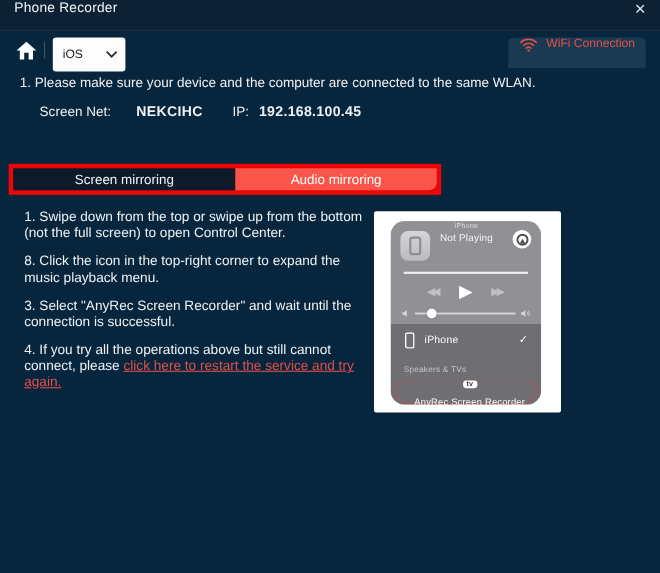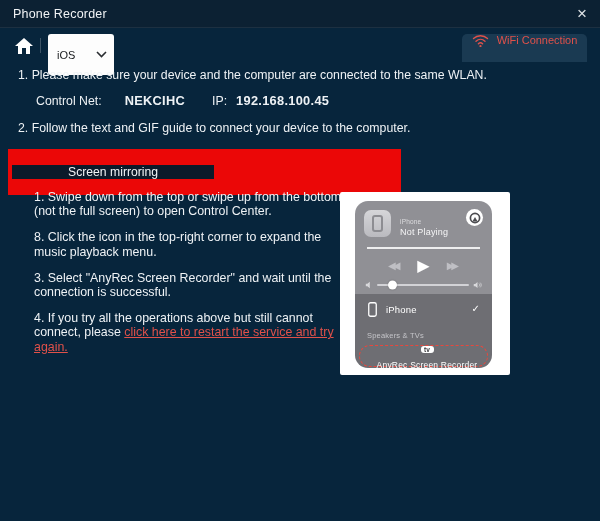--- a/index.html
+++ b/index.html
@@ -2,70 +2,70 @@
 <html><head>
 <meta charset="utf-8">
 <style>
   * { margin:0; padding:0; box-sizing:border-box; }
   html,body { width:600px; height:521px; }
   body { font-family:"Liberation Sans", sans-serif; background:#07253c; overflow:hidden; }
   .window { position:relative; width:600px; height:521px; background:#07253c; }
 
   
   .titlebar { position:absolute; left:0; top:0; width:600px; height:28px; background:#0c2133;
-              border-bottom:1px solid rgba(255,255,255,0.07); display:flex; align-items:center;
+              border-bottom:1px solid rgba(255,255,255,0.07); display:flex; align-items:flex-start;
               justify-content:space-between; padding:0 13px; }
   .titlebar .title { color:#f2f4f6; font-size:12.5px; letter-spacing:.2px; }
   .titlebar .close { color:#dfe3e6; font-size:17px; line-height:1; cursor:pointer; font-weight:300; }
 
   
   .home-btn { position:absolute; left:14px; top:37px; width:20px; height:18px; cursor:pointer; }
   .nav-sep { position:absolute; left:40px; top:38px; width:1px; height:15px; background:rgba(255,255,255,0.22); }
-  .dropdown { position:absolute; left:48px; top:34px; width:66px; height:41px; background:#fdfdfd;
+  .dropdown { position:absolute; left:48px; top:34px; width:66px; height:31px; background:#fdfdfd;
               border-radius:3px; display:flex; align-items:center; cursor:pointer; }
   .dropdown .dd-label { font-size:11px; color:#17191c; padding-left:9px; flex:1; }
   .dropdown .dd-chevron { margin-right:7px; display:flex; }
   .wifi-tab { position:absolute; left:462px; top:34px; width:125px; height:28px; background:#1a3a52;
               border-radius:5px 5px 0 0; display:flex; align-items:flex-start; justify-content:center;
               gap:8px; cursor:pointer; }
   .wifi-tab .wifi-label { font-size:11px; color:#e0514a; }
 
   
   .step-text { position:absolute; left:18px; color:#eef2f5; font-size:12.3px; }
   .step1 { top:68px; width:570px; }
   .step2 { top:121px; width:570px; }
   .net-row { position:absolute; left:36px; top:93px; display:flex; align-items:baseline; color:#eef2f5; font-size:12.3px; }
   .net-row .bold { font-weight:bold; font-size:12.8px; letter-spacing:.3px; }
   .net-row .net-value { margin-left:11px;padding-left:12px; }
   .net-row .ip-label { margin-left:27px; }
   .net-row .ip-value { margin-left:9px; }
 
   
-  .mirror-tabbar { position:absolute; left:8px; top:149px; width:393px; height:46px;
-                   border:4px solid #eb0707; display:flex; background:#eb0707;align-items:center; }
+  .mirror-tabbar { position:absolute; left:8px; top:149px; width:393px; height:28px;
+                   border:4px solid #eb0707; display:flex; background:#eb0707; }
   .mirror-tab { display:flex; align-items:center; justify-content:center; font-size:12.2px; cursor:pointer; }
   .mirror-tab.screen { flex:0 0 52.5%; background:#0c1a2a; color:#f2f4f6; }
   .mirror-tab.audio { flex:1; background:#fa554b; color:#ffffff; border-radius:0 0 7px 0; }
 
   
-  .guide { position:absolute; left:34px; top:190px; width:322px; color:#eef2f5;
+  .guide { position:absolute; left:22px; top:190px; width:322px; color:#eef2f5;
            font-size:12.4px; line-height:14.2px; }
   .guide p { margin-bottom:12px; }
   .red-link { color:#e0514a; text-decoration:underline; cursor:pointer; }
 
   
   .preview { position:absolute; left:340px; top:192px; width:170px; height:183px; background:#ffffff;
              border-radius:2px; }
   .cc-widget { position:absolute; left:15px; top:9px; width:137px; height:167px; border-radius:13px;
                overflow:hidden; display:flex; flex-direction:column; }
   .cc-header { height:93px; background:#909095; position:relative; }
   .cc-appicon { position:absolute; left:9px; top:9px; width:27px; height:27px; border-radius:7px;
                 background:linear-gradient(#d6d6d9,#bababf); display:flex; align-items:center; justify-content:center; }
   .cc-appicon .phone-glyph { width:11px; height:17px; border:2px solid #8d8d92; border-radius:3px; }
-  .cc-titles { position:absolute; left:45px; top:17px; }
+  .cc-titles { position:absolute; left:45px; top:1px;text-align:center; }
   .cc-device { font-size:6.5px; color:#dcdcdf; letter-spacing:.2px; }
   .cc-status { font-size:9px; color:#f5f5f6; margin-top:2px; letter-spacing:.2px; }
   .cc-airplay { position:absolute; right:9px; top:8px; width:17px; height:17px; border-radius:50%;
                 background:#ffffff; display:flex; align-items:center; justify-content:center; }
   .cc-divider { position:absolute; left:12px; right:12px; top:46px; height:1.5px; background:rgba(255,255,255,0.85); }
   .cc-controls { position:absolute; left:0; right:0; top:51px; height:26px; display:flex;
                  align-items:center; justify-content:center; gap:17px; }
   .cc-skip { color:#bfbfc4; font-size:10px; letter-spacing:-3px; padding-right:3px; }
   .cc-play { color:#ffffff; font-size:16px; }
   .cc-volume { position:absolute; left:10px; right:10px; top:80px; display:flex; align-items:center; }
@@ -117,29 +117,29 @@
       <path d="M1.5 4.5 C5.4 0.8 11.6 0.8 15.5 4.5" fill="none" stroke="#e0514a" stroke-width="1.4" stroke-linecap="round"></path>
       <path d="M4 7.2 C6.6 4.8 10.4 4.8 13 7.2" fill="none" stroke="#e0514a" stroke-width="1.4" stroke-linecap="round"></path>
       <path d="M6.4 9.8 C7.6 8.7 9.4 8.7 10.6 9.8" fill="none" stroke="#e0514a" stroke-width="1.4" stroke-linecap="round"></path>
       <circle cx="8.5" cy="12" r="1.1" fill="#e0514a"></circle>
     </svg>
     <span class="wifi-label">WiFi Connection</span>
   </div>
 
   <div class="step-text step1">1. Please make sure your device and the computer are connected to the same WLAN.</div>
   <div class="net-row">
-    <span>Control Net:</span>
+    <span>Screen Net:</span>
     <span class="bold net-value">NEKCIHC</span>
     <span class="ip-label">IP:</span>
     <span class="bold ip-value">192.168.100.45</span>
   </div>
-  <div class="step-text step2">2. Follow the text and GIF guide to connect your device to the computer.</div>
 
   <div class="mirror-tabbar">
     <div class="mirror-tab screen">Screen mirroring</div>
+    <div class="mirror-tab audio">Audio mirroring</div>
   </div>
 
   <div class="guide">
     <p>1. Swipe down from the top or swipe up from the bottom (not the full screen) to open Control Center.</p>
     <p>8. Click the icon in the top-right corner to expand the music playback menu.</p>
     <p>3. Select "AnyRec Screen Recorder" and wait until the connection is successful.</p>
     <p><span>4. If you try all the operations above but still cannot connect, please </span><span class="red-link">click here to restart the service and try again.</span></p>
   </div>
 
   <div class="preview">

